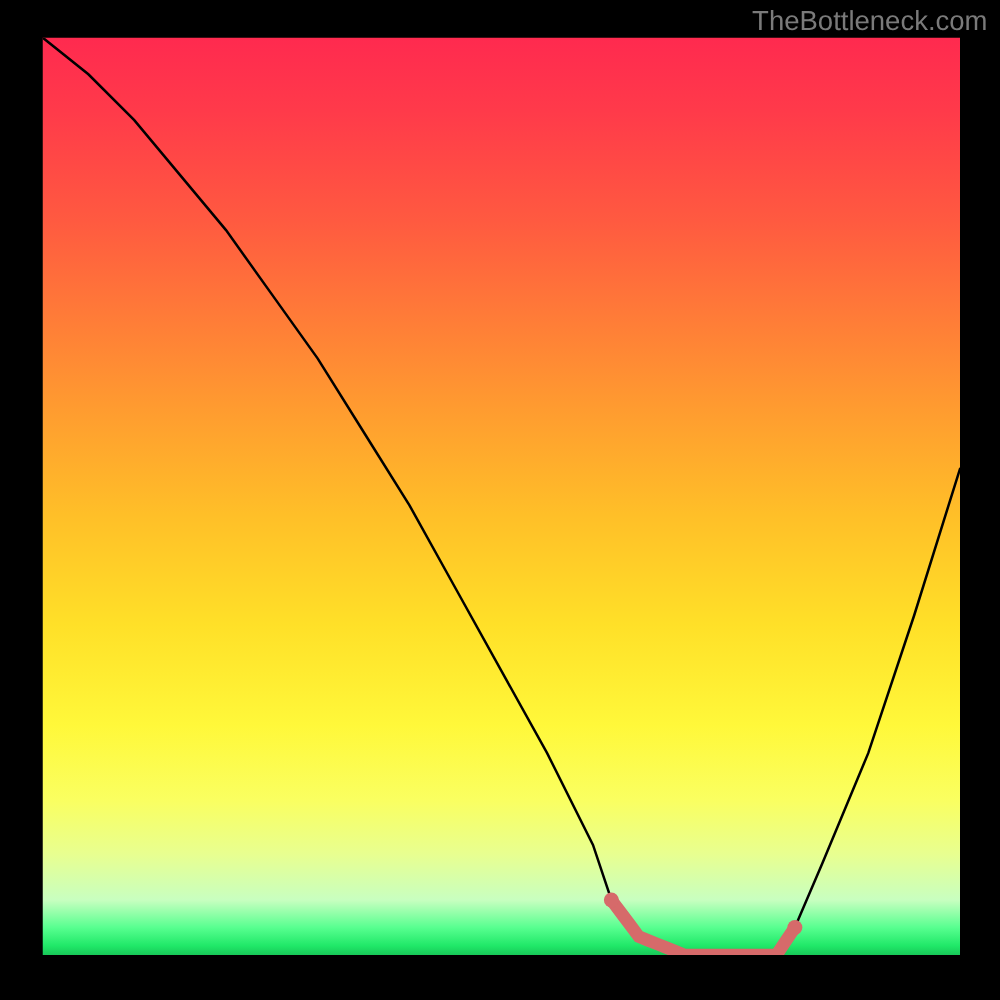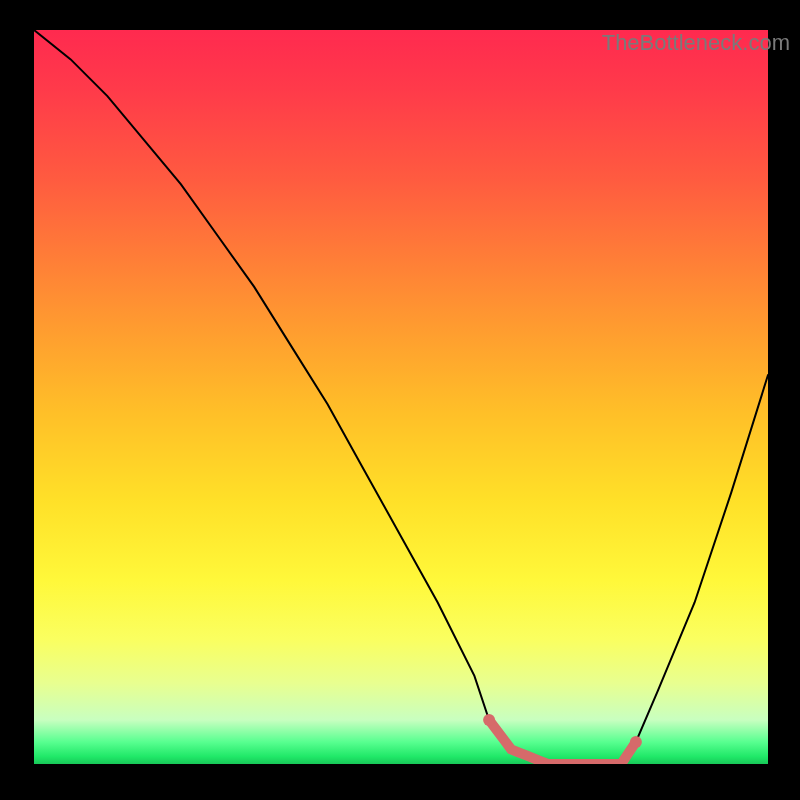--- a/index.html
+++ b/index.html
@@ -11,21 +11,20 @@
     font-family: Arial, sans-serif;
   }
   .watermark {
     position: absolute;
     top: 4px;
     right: 10px;
     color: #7a7a7a;
     font-size: 22px;
     font-weight: 500;
     z-index: 10;
-    margin-top: 26px;
   }
   .plot-area {
     position: absolute;
     left: 34px;
     top: 30px;
     width: 734px;
     height: 734px;
     overflow: hidden;
   }
   .gradient-bg {

